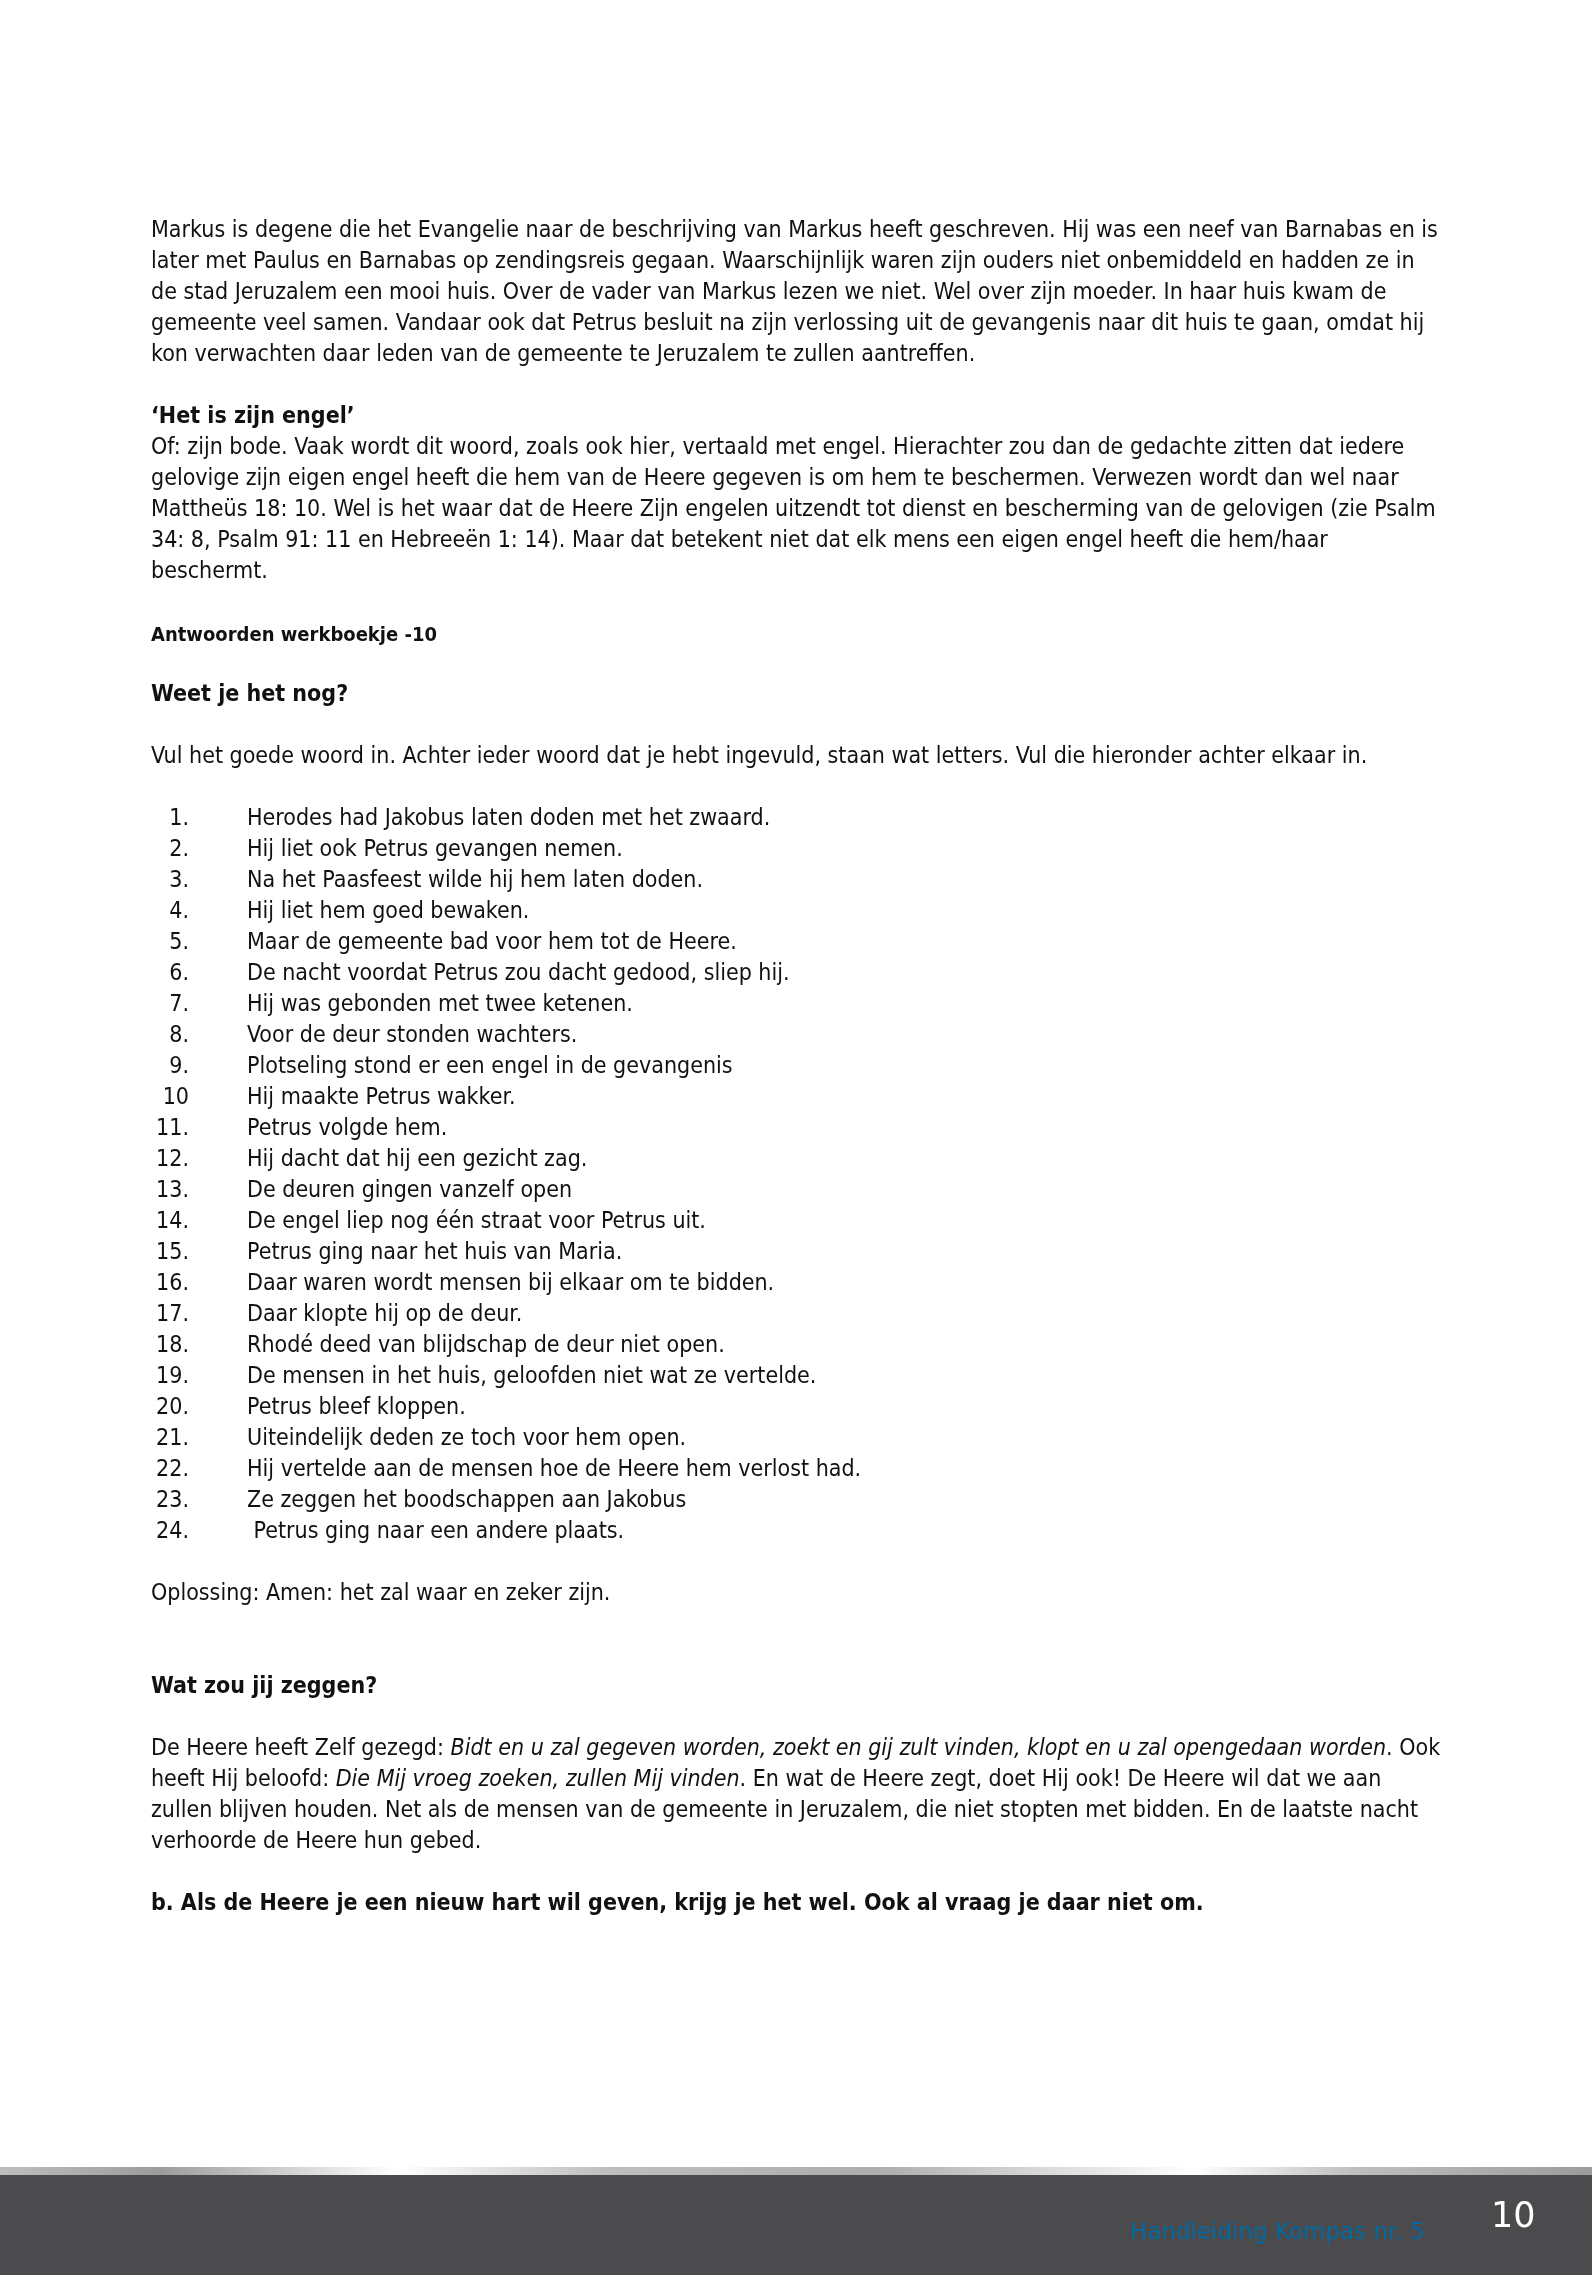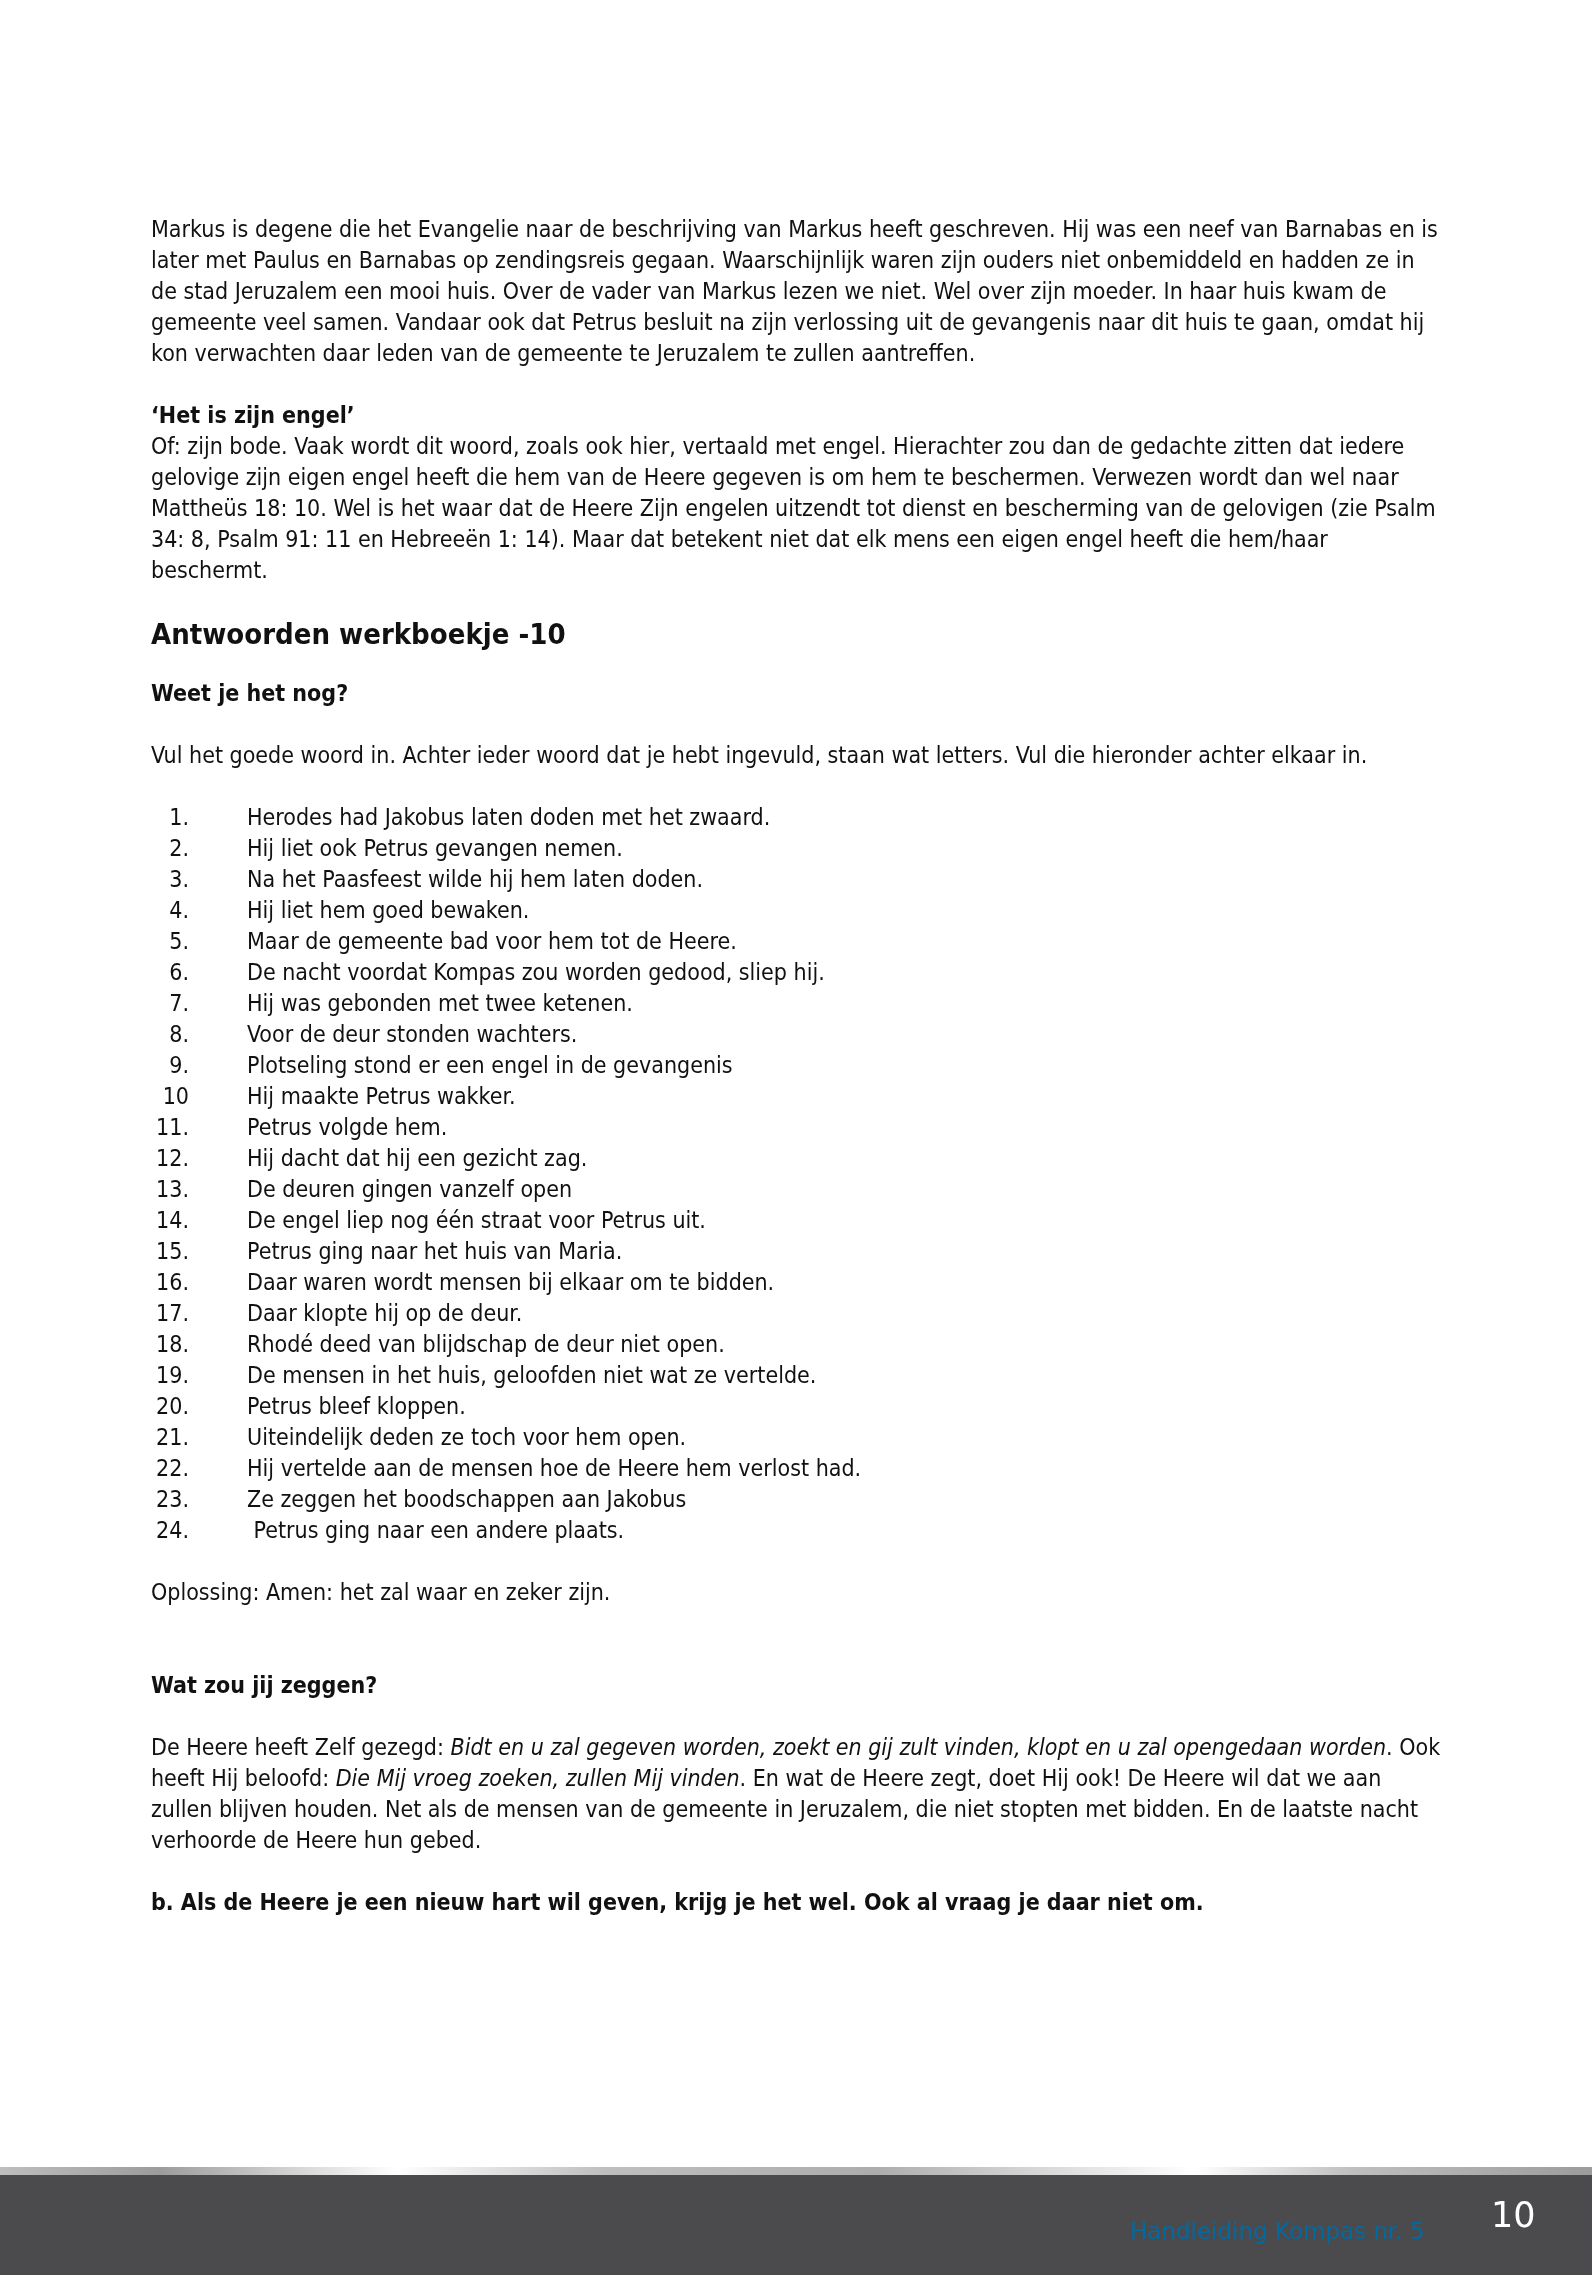--- a/index.html
+++ b/index.html
@@ -21,21 +21,21 @@
       top: 214px;
       width: 1294px;
       font-size: 23px;
       line-height: 31px;
       font-stretch: condensed;
     }
     p { margin: 0; }
     .para { margin-bottom: 31px; }
     .subhead { font-weight: bold; }
     .h2 {
-      font-size: 29px;
+      font-size: 20px;
       font-weight: bold;
       line-height: 35px;
       margin-top: 17.3px;
       margin-bottom: 26px;
     }
     .h3 {
       font-weight: bold;
       margin-bottom: 31px;
     }
     ol.answers {
@@ -132,21 +132,21 @@
       <li>
         <span class="num"><span>4.</span></span>
         <span style="white-space: pre;">Hij liet hem goed bewaken.</span>
       </li>
       <li>
         <span class="num"><span>5.</span></span>
         <span style="white-space: pre;">Maar de gemeente bad voor hem tot de Heere.</span>
       </li>
       <li>
         <span class="num"><span>6.</span></span>
-        <span style="white-space: pre;">De nacht voordat Kompas zou worden gedood, sliep hij.</span>
+        <span style="white-space: pre;">De nacht voordat Petrus zou dacht gedood, sliep hij.</span>
       </li>
       <li>
         <span class="num"><span>7.</span></span>
         <span style="white-space: pre;">Hij was gebonden met twee ketenen.</span>
       </li>
       <li>
         <span class="num"><span>8.</span></span>
         <span style="white-space: pre;">Voor de deur stonden wachters.</span>
       </li>
       <li>

